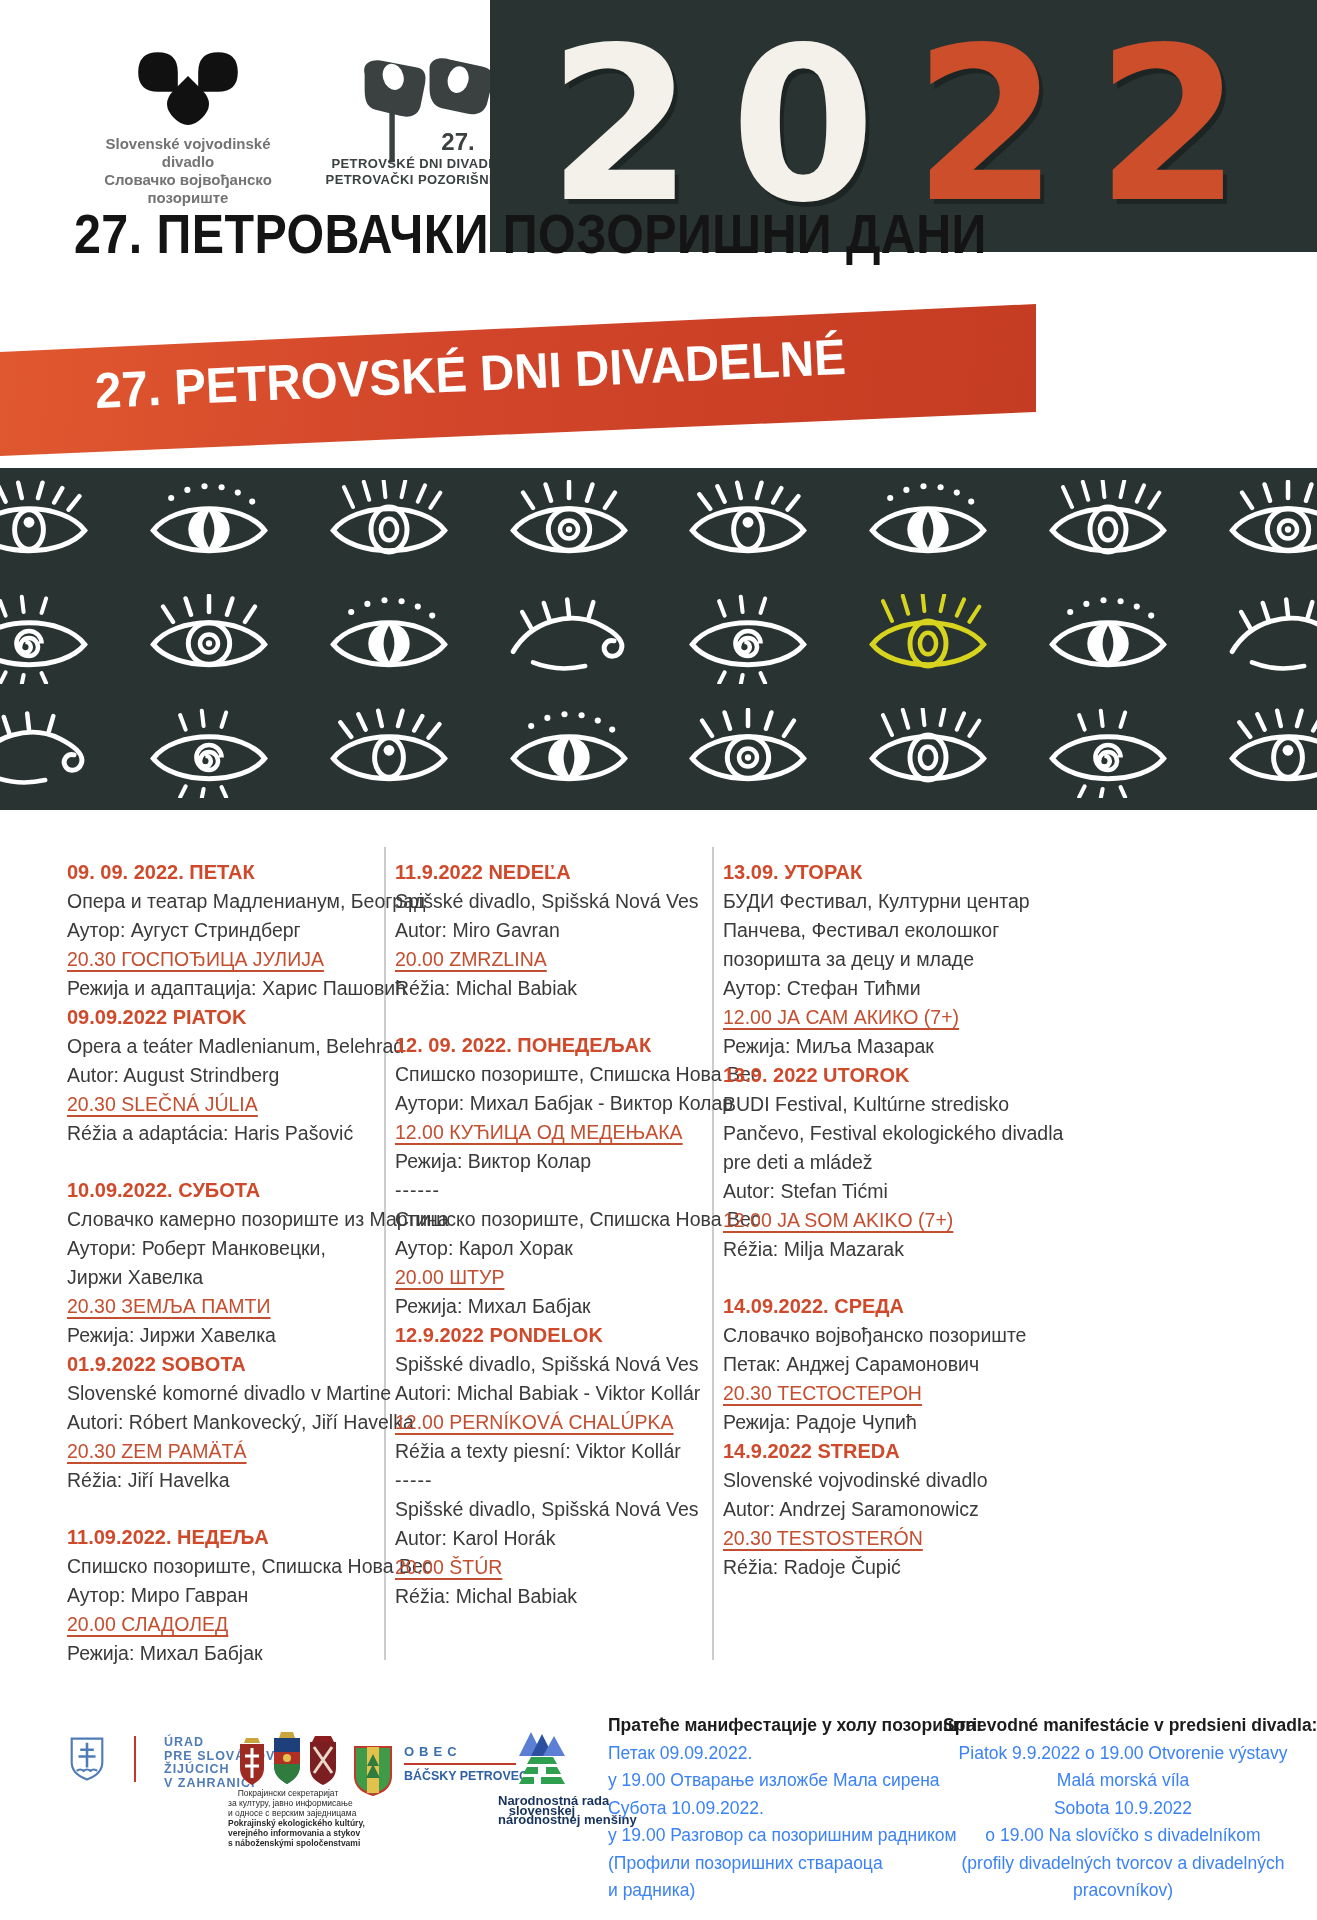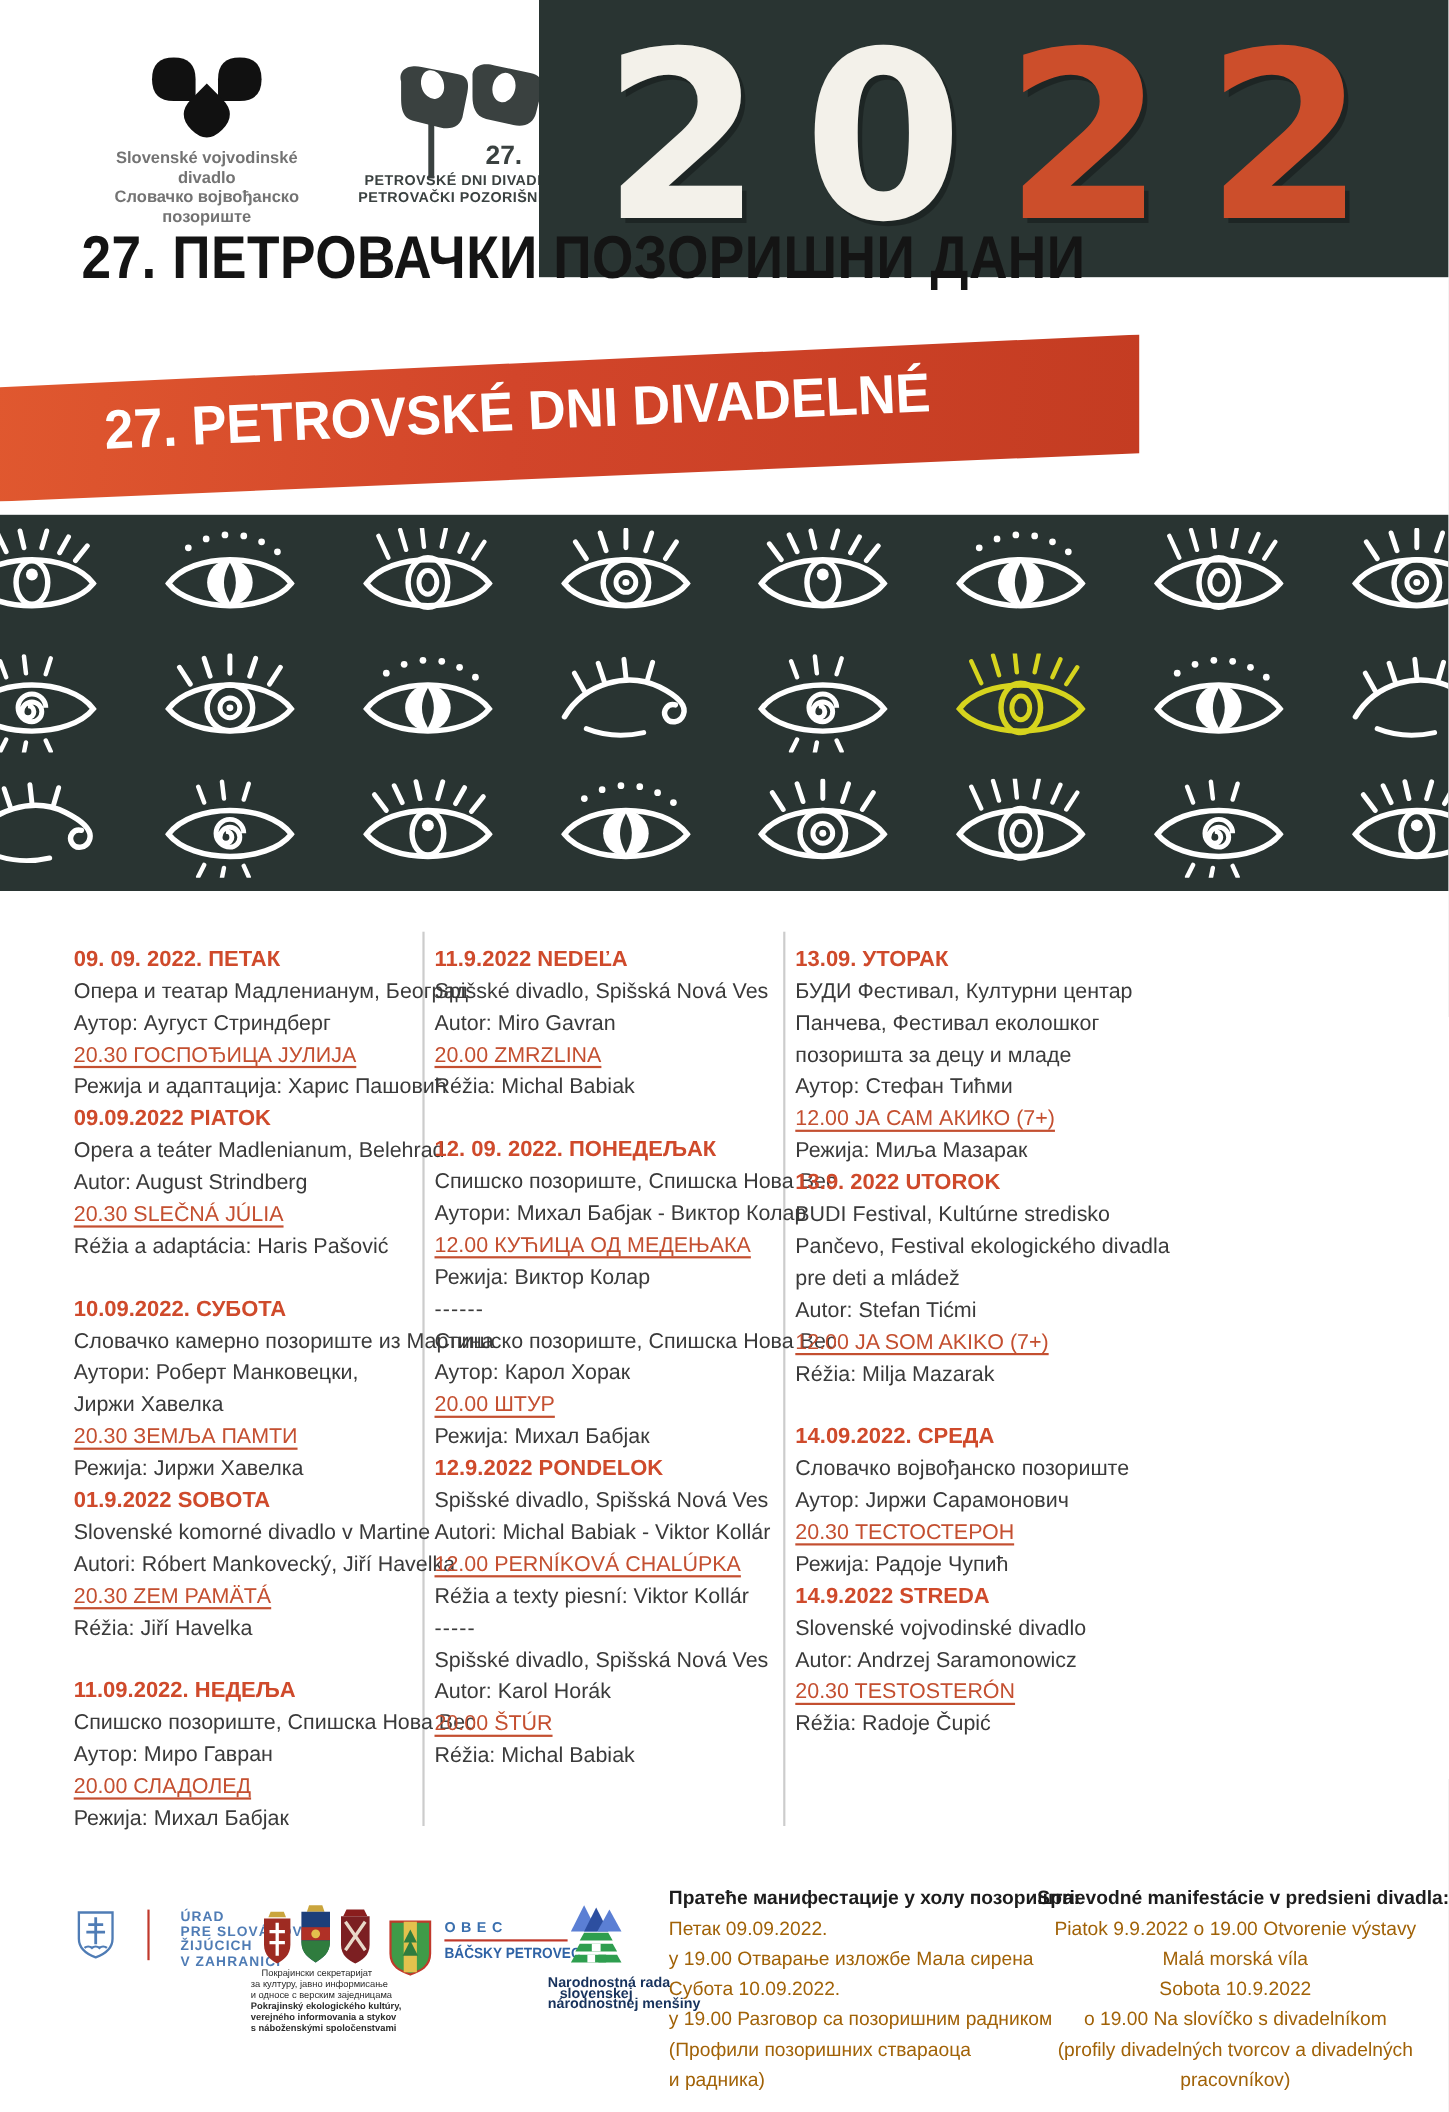--- a/index.html
+++ b/index.html
@@ -66,21 +66,21 @@
   .obec-rule{width:112px;height:2px;background:#c0392b;margin:4px 0 3px;}
   .obec-town{font-weight:bold;font-size:13.5px;color:#2e62a5;white-space:nowrap;transform:scaleX(.92);transform-origin:left;}
 
   .rada{left:498px;top:1730px;width:88px;text-align:center;}
   .rada-line{font-weight:bold;font-size:13px;line-height:9.5px;color:#17325c;white-space:nowrap;}
 
   .events{position:absolute;top:1712px;width:360px;}
   .ev-sr{left:608px;}
   .ev-sk{left:943px;text-align:center;}
   .ev-title{font-weight:bold;font-size:17.5px;line-height:27.5px;color:#1c1c1c;white-space:nowrap;}
-  .ev-line{font-size:17.5px;line-height:27.5px;color:#a16207;white-space:nowrap;}
+  .ev-line{font-size:17.5px;line-height:27.5px;color:#3b82f6;white-space:nowrap;}
 </style>
 </head>
 <body>
 
 <svg width="0" height="0" style="position:absolute" aria-hidden="true">
   <defs>
     <symbol id="eye-v1" viewBox="0 0 140 100">
       <path d="M8,56 C32,24 108,24 132,56 C108,86 32,86 8,56 Z" fill="none" stroke="currentColor" stroke-width="5.5"></path>
       <ellipse cx="70" cy="55" rx="16" ry="22" fill="none" stroke="currentColor" stroke-width="5.5"></ellipse>
       <circle cx="70" cy="47" r="6" fill="currentColor"></circle>
@@ -319,21 +319,21 @@
       <div class="ph">13.9. 2022 UTOROK</div>
       <div class="pb">BUDI Festival, Kultúrne stredisko</div>
       <div class="pb">Pančevo, Festival ekologického divadla</div>
       <div class="pb">pre deti a mládež</div>
       <div class="pb">Autor: Stefan Tićmi</div>
       <div class="pu">12.00 JA SOM AKIKO (7+)</div>
       <div class="pb">Réžia: Milja Mazarak</div>
       <div class="pgap"></div>
       <div class="ph">14.09.2022. СРЕДА</div>
       <div class="pb">Словачко војвођанско позориште</div>
-      <div class="pb">Аутор: Јиржи Сарамонович</div>
+      <div class="pb">Петак: Анджеј Сарамонович</div>
       <div class="pu">20.30 ТЕСТОСТЕРОН</div>
       <div class="pb">Режија: Радоје Чупић</div>
       <div class="ph">14.9.2022 STREDA</div>
       <div class="pb">Slovenské vojvodinské divadlo</div>
       <div class="pb">Autor: Andrzej Saramonowicz</div>
       <div class="pu">20.30 TESTOSTERÓN</div>
       <div class="pb">Réžia: Radoje Čupić</div>
     </div>
 
   <div class="f-logo urad">

